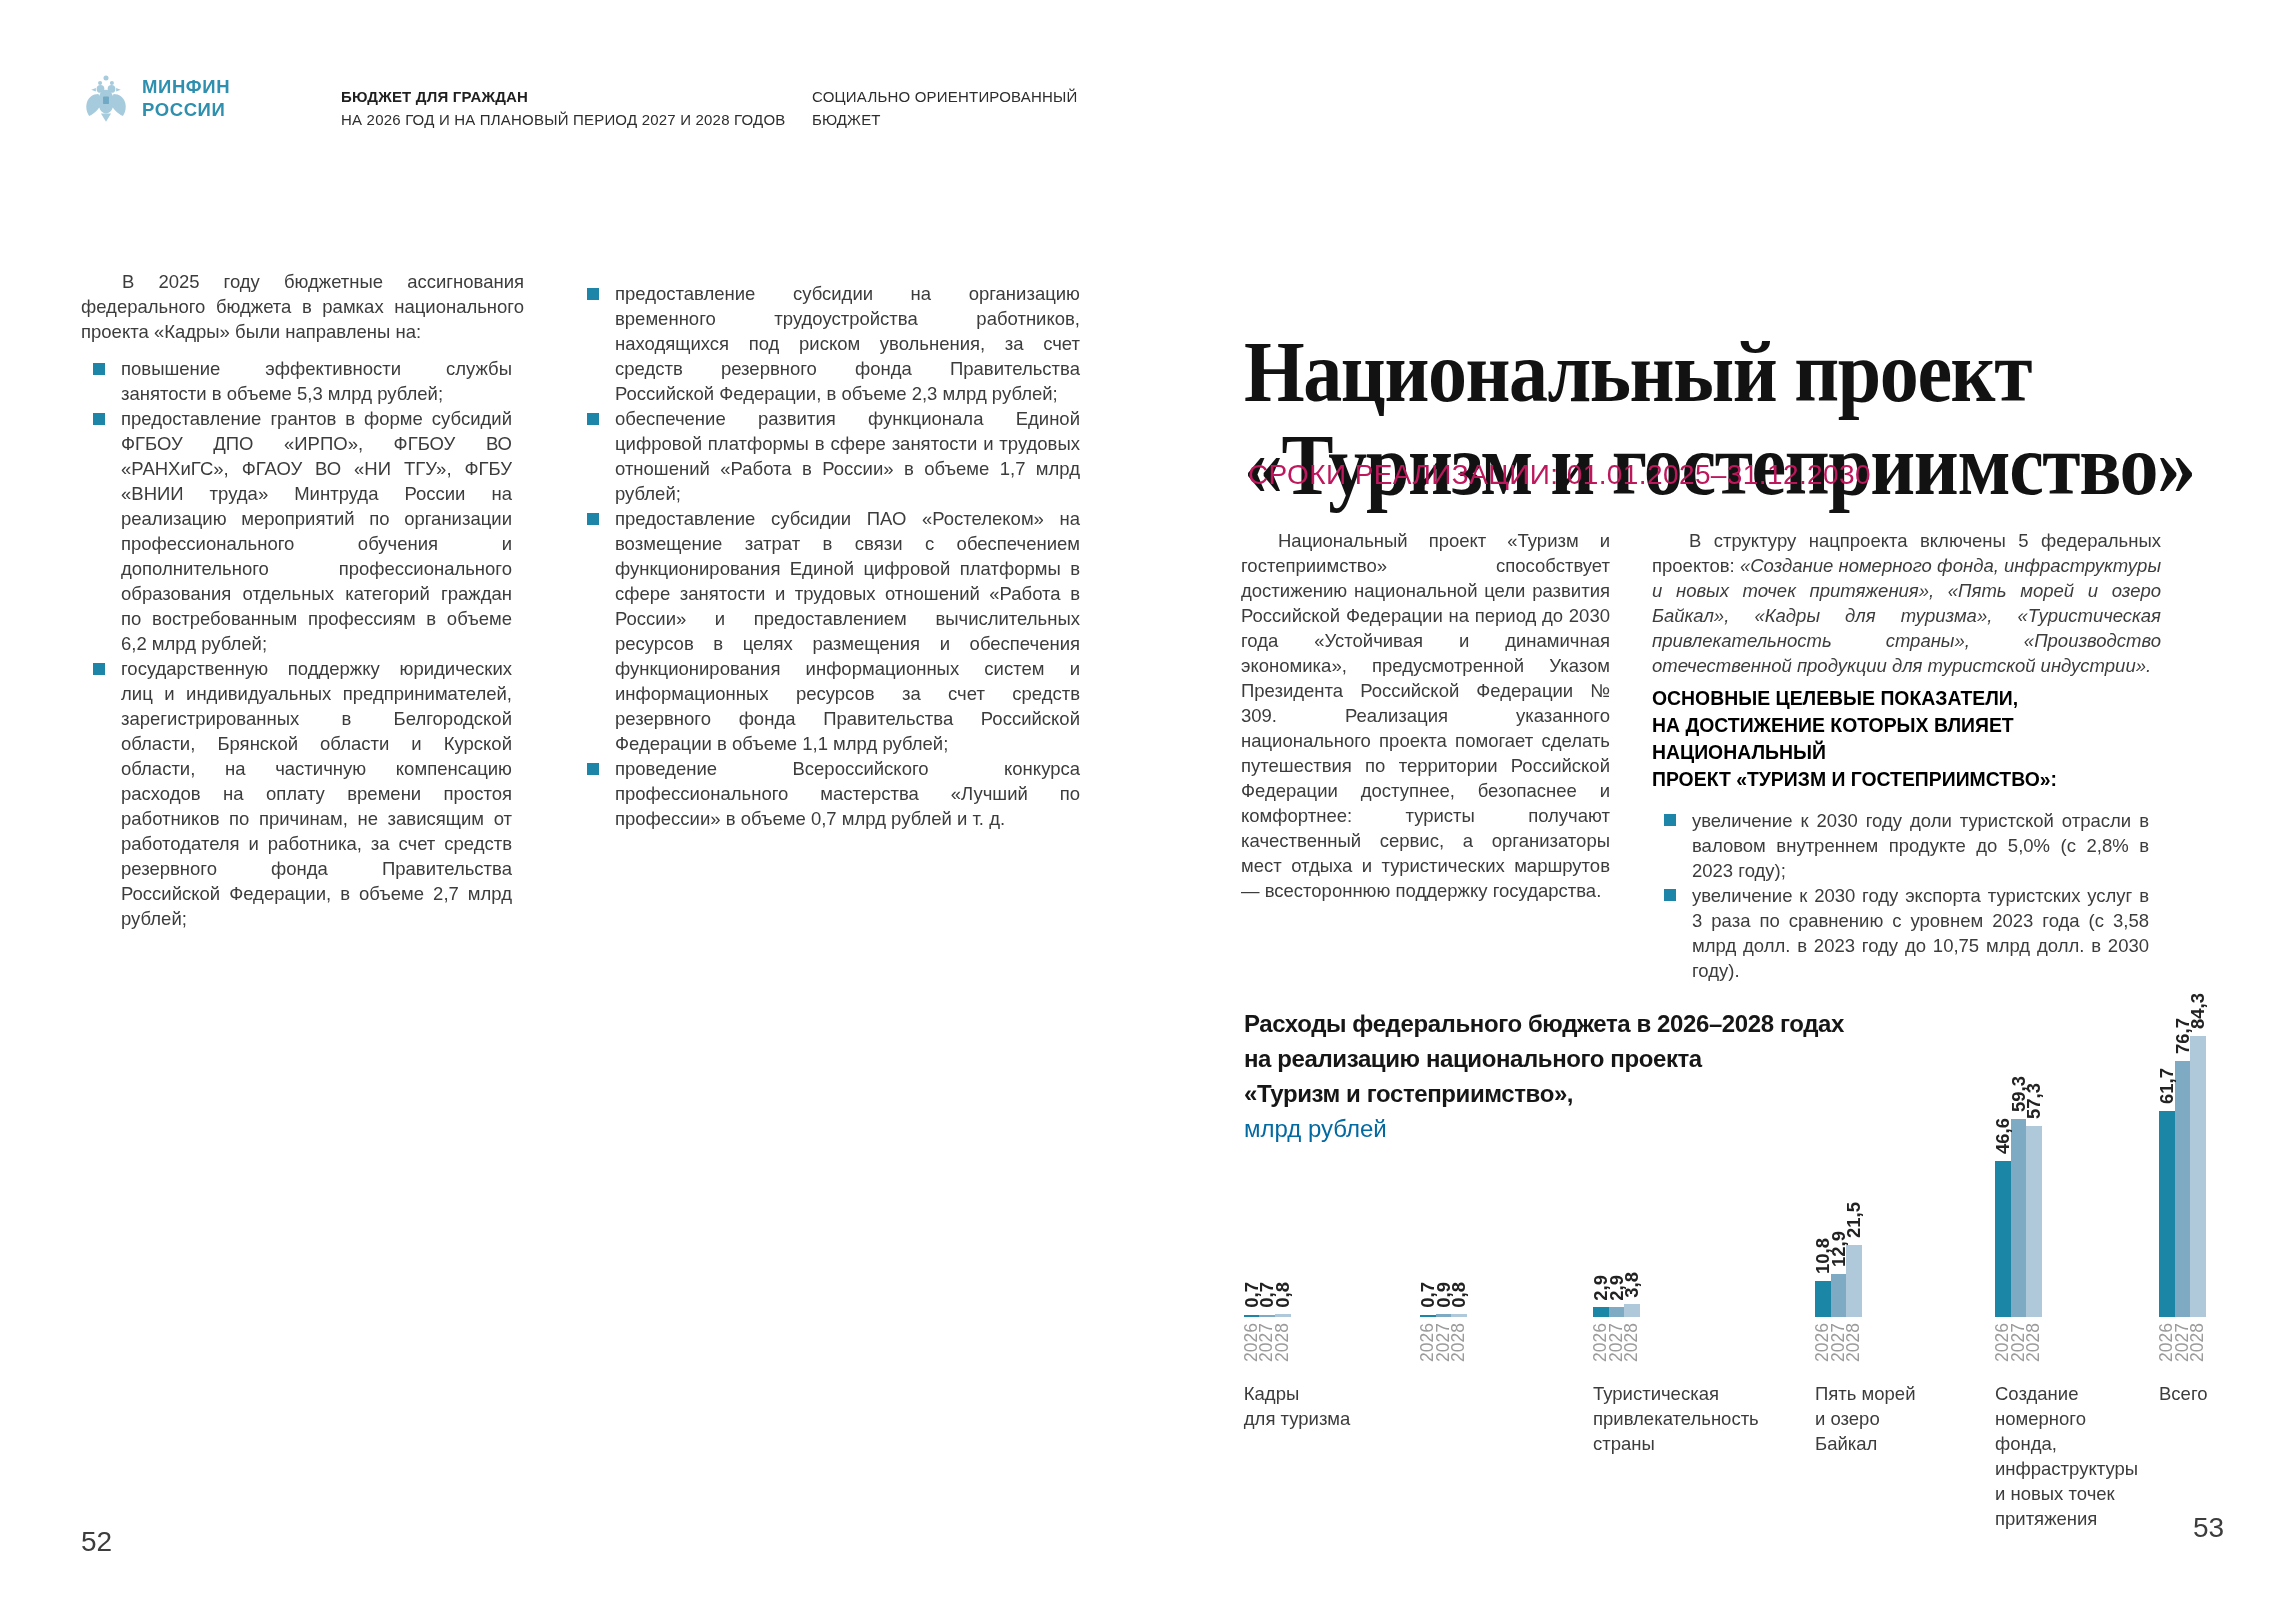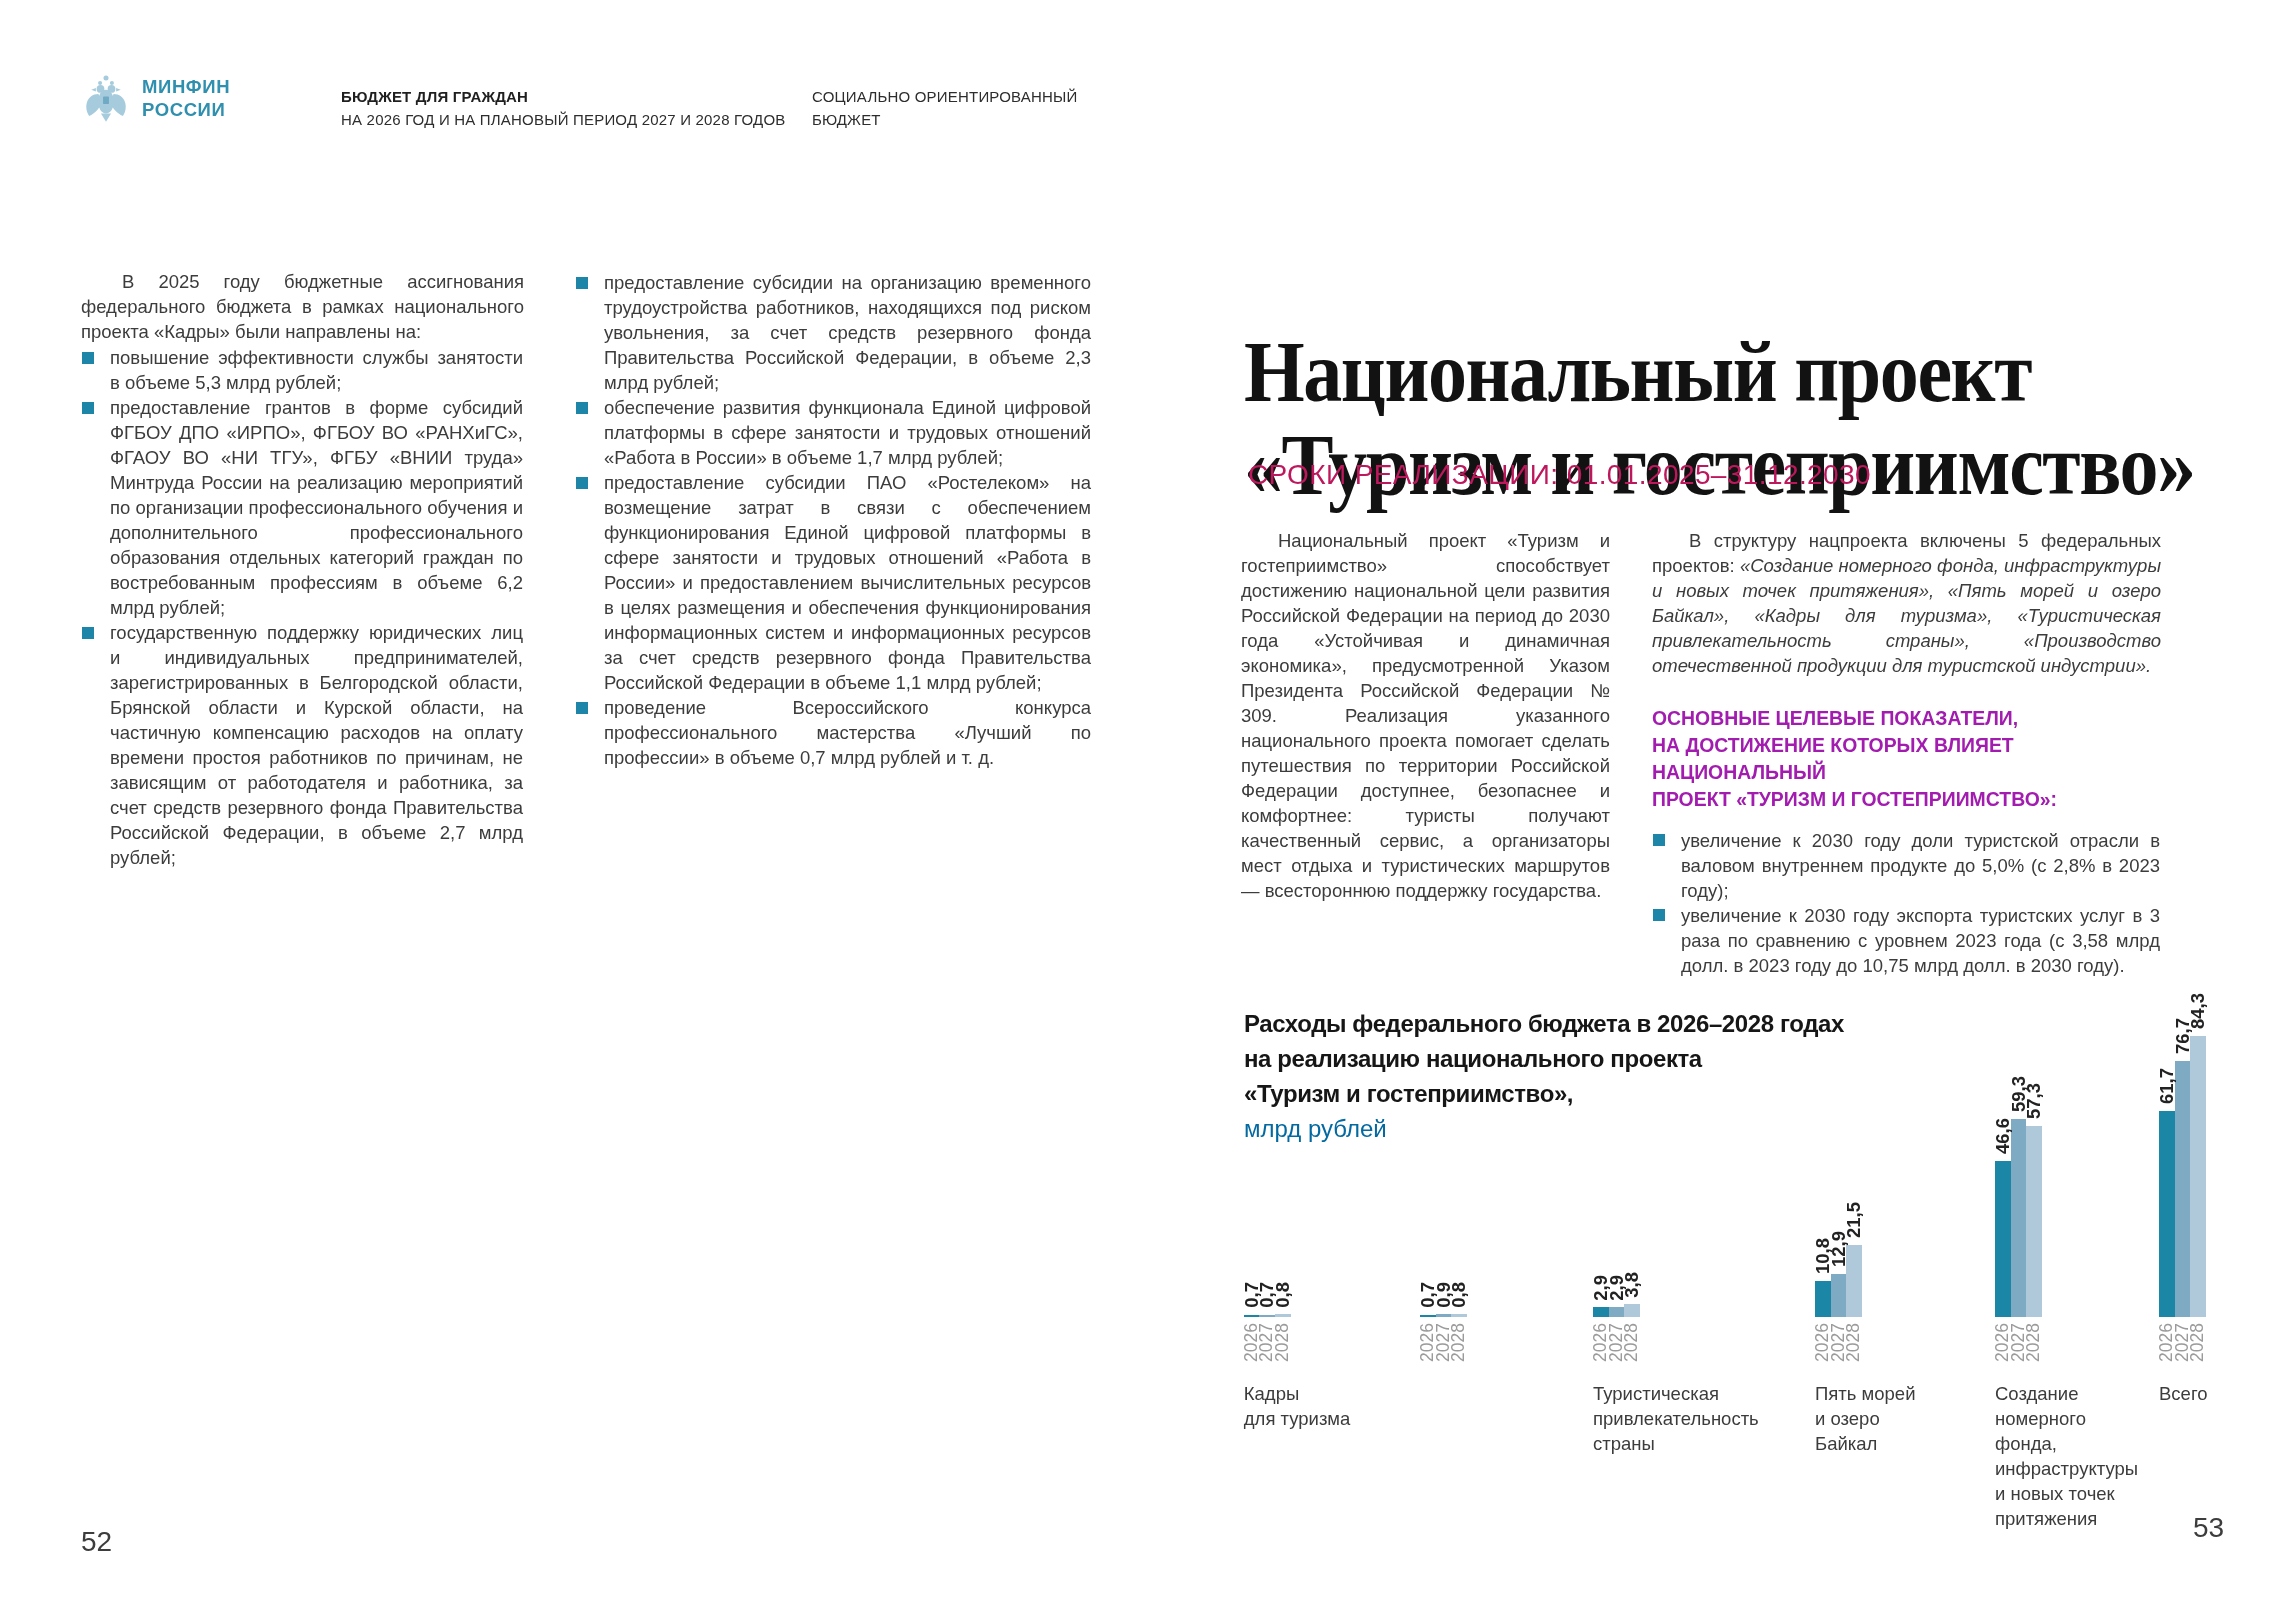--- a/index.html
+++ b/index.html
@@ -12,33 +12,33 @@
   .hdr-logo{position:absolute;left:79px;top:68px;display:flex;gap:9px;align-items:flex-start;}
   .logo-text{color:#2f8fae;font-weight:bold;font-size:18.5px;line-height:23px;letter-spacing:0.6px;padding-top:7.4px;}
   .doc-block{position:absolute;left:341px;top:85px;font-size:15px;line-height:23px;color:#2d2d2d;letter-spacing:0.2px;}
   .doc-title{font-weight:bold;color:#1f1f1f;}
   .right-label{position:absolute;left:812px;top:85px;font-size:15px;line-height:23px;color:#2d2d2d;letter-spacing:0.2px;}
   
   .txt{font-size:18.5px;line-height:25px;text-align:justify;}
   .lp-col1{position:absolute;left:81px;top:269px;width:443px;}
   .lp-col2{position:absolute;left:575px;top:269px;width:517px;}
   p.intro{margin:0;text-indent:41px;}
-  ul.bullets{list-style:none;margin:1px;padding:0;}
+  ul.bullets{list-style:none;margin:12px;padding:0;}
   ul.bullets li{position:relative;padding-left:28px;margin:0;}
   .sq{position:absolute;left:0;top:6.5px;width:12px;height:12px;background:#1d86a8;}
   
   .rp-title{position:absolute;left:1244px;top:273px;font-family:"Liberation Serif","DejaVu Serif",serif;
     font-weight:bold;color:#121212;font-size:78px;line-height:83px;letter-spacing:-1.4px;white-space:nowrap;
     transform:scaleY(1.12);transform-origin:left top;}
   .rp-dates{position:absolute;left:1248px;top:459px;color:#be185d;font-size:28px;letter-spacing:0.4px;}
   .rp-colA{position:absolute;left:1241px;top:528px;width:369px;}
   .rp-colB{position:absolute;left:1652px;top:528px;width:509px;}
   .rp-colB p{margin:0;text-indent:37px;text-align:justify;}
   .rp-colB i{font-style:italic;}
-  .kpi-heading{margin-top:27px;font-weight:bold;font-size:19.4px;line-height:27px;color:#a21caf;text-align:left;}
+  .kpi-heading{margin-top:7px;font-weight:bold;font-size:19.4px;line-height:27px;color:#000000;text-align:left;}
   .kpi-heading span{display:block;}
   .kpi-bullets{margin-top:14.8px !important;}
   
   .chart-title{position:absolute;left:1244px;top:1006px;font-size:24px;line-height:35px;color:#161616;
     font-weight:bold;letter-spacing:-0.4px;}
   .chart-units{font-weight:normal;color:#0369a1;letter-spacing:0;}
   .chart{position:absolute;left:1241px;top:960px;width:1024px;height:554px;}
   .chart-group{position:absolute;top:0;width:175px;}
   .plot{height:357px;display:flex;align-items:flex-end;}
   .bar-col{display:flex;flex-direction:column;align-items:center;justify-content:flex-end;width:15.7px;}

